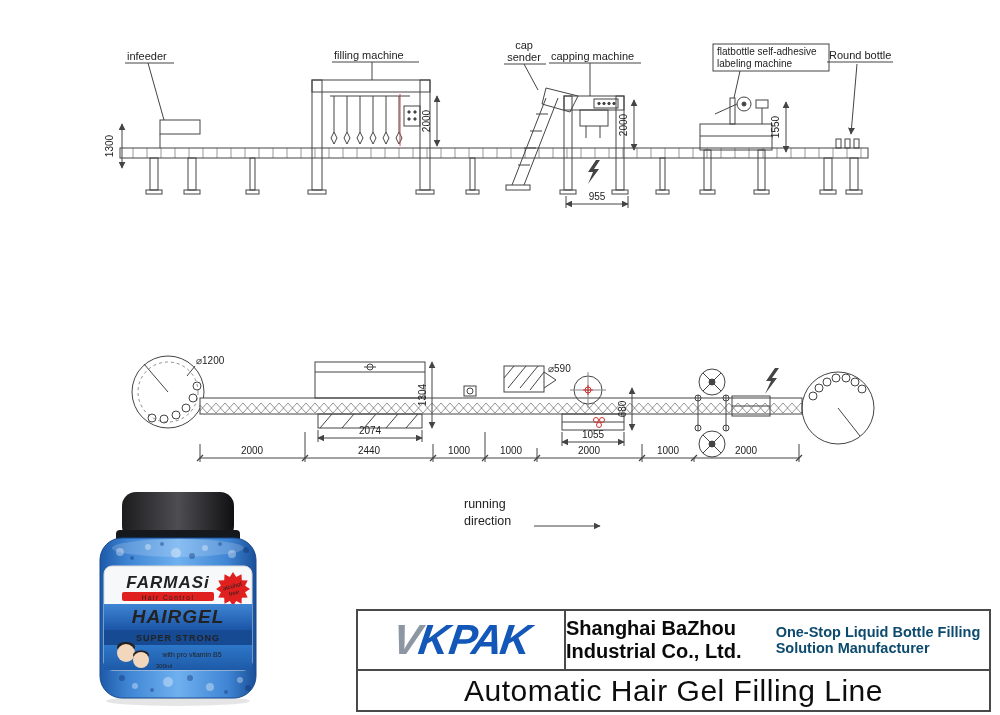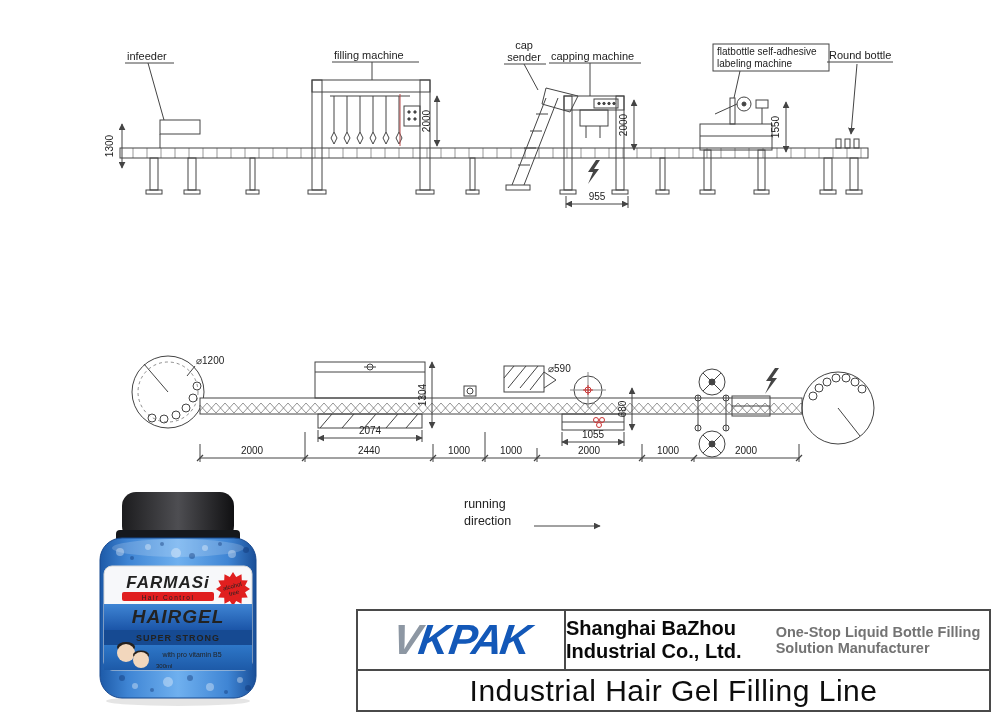--- a/index.html
+++ b/index.html
@@ -12,21 +12,21 @@
   .footer{position:absolute;left:356px;top:609px;width:635px;height:103px;
           border:2px solid #4a4a4a;box-sizing:border-box;display:flex;flex-direction:column;background:#fff;}
   .f-top{flex:0 0 58px;display:flex;border-bottom:2px solid #4a4a4a;}
   .f-logo{flex:0 0 206px;border-right:2px solid #4a4a4a;display:flex;align-items:center;
           justify-content:center;transform-origin:center;}
   .f-logo .mark{display:flex;transform:skewX(-8deg);font-style:italic;font-weight:900;
           font-size:42px;letter-spacing:-2px;line-height:1;}
   .lv{color:#8d97a3}.lk{color:#1358b8}.lp{color:#1358b8;margin-left:2px}
   .f-info{flex:1;display:flex;flex-direction:row;align-items:center;justify-content:center;gap:3px;}
   .company{font-weight:bold;font-size:20px;color:#0a0a0a;}
-  .tagline{font-weight:bold;font-size:14.5px;color:#737373;}
+  .tagline{font-weight:bold;font-size:14.5px;color:#0c4a6e;}
   .f-title{flex:1;display:flex;align-items:center;justify-content:center;
            font-size:30px;font-weight:400;color:#0d0d0d;letter-spacing:0.5px;}
 </style>
 </head>
 <body>
 
 <div class="page">
 
 <svg width="1000" height="715" viewBox="0 0 1000 715">
   <defs>
@@ -422,16 +422,16 @@
             <span class="lv">V</span>
             <span class="lk">K</span>
             <span class="lp">PAK</span>
           </span>
     </div>
     <div class="f-info">
       <div class="company">Shanghai BaZhou Industrial Co., Ltd.</div>
       <div class="tagline">One-Stop Liquid Bottle Filling Solution Manufacturer</div>
     </div>
   </div>
-  <div class="f-title">Industrial Hair Gel Filling Line</div>
+  <div class="f-title">Automatic Hair Gel Filling Line</div>
 </div>
 
 </div>
 
 </body></html>

